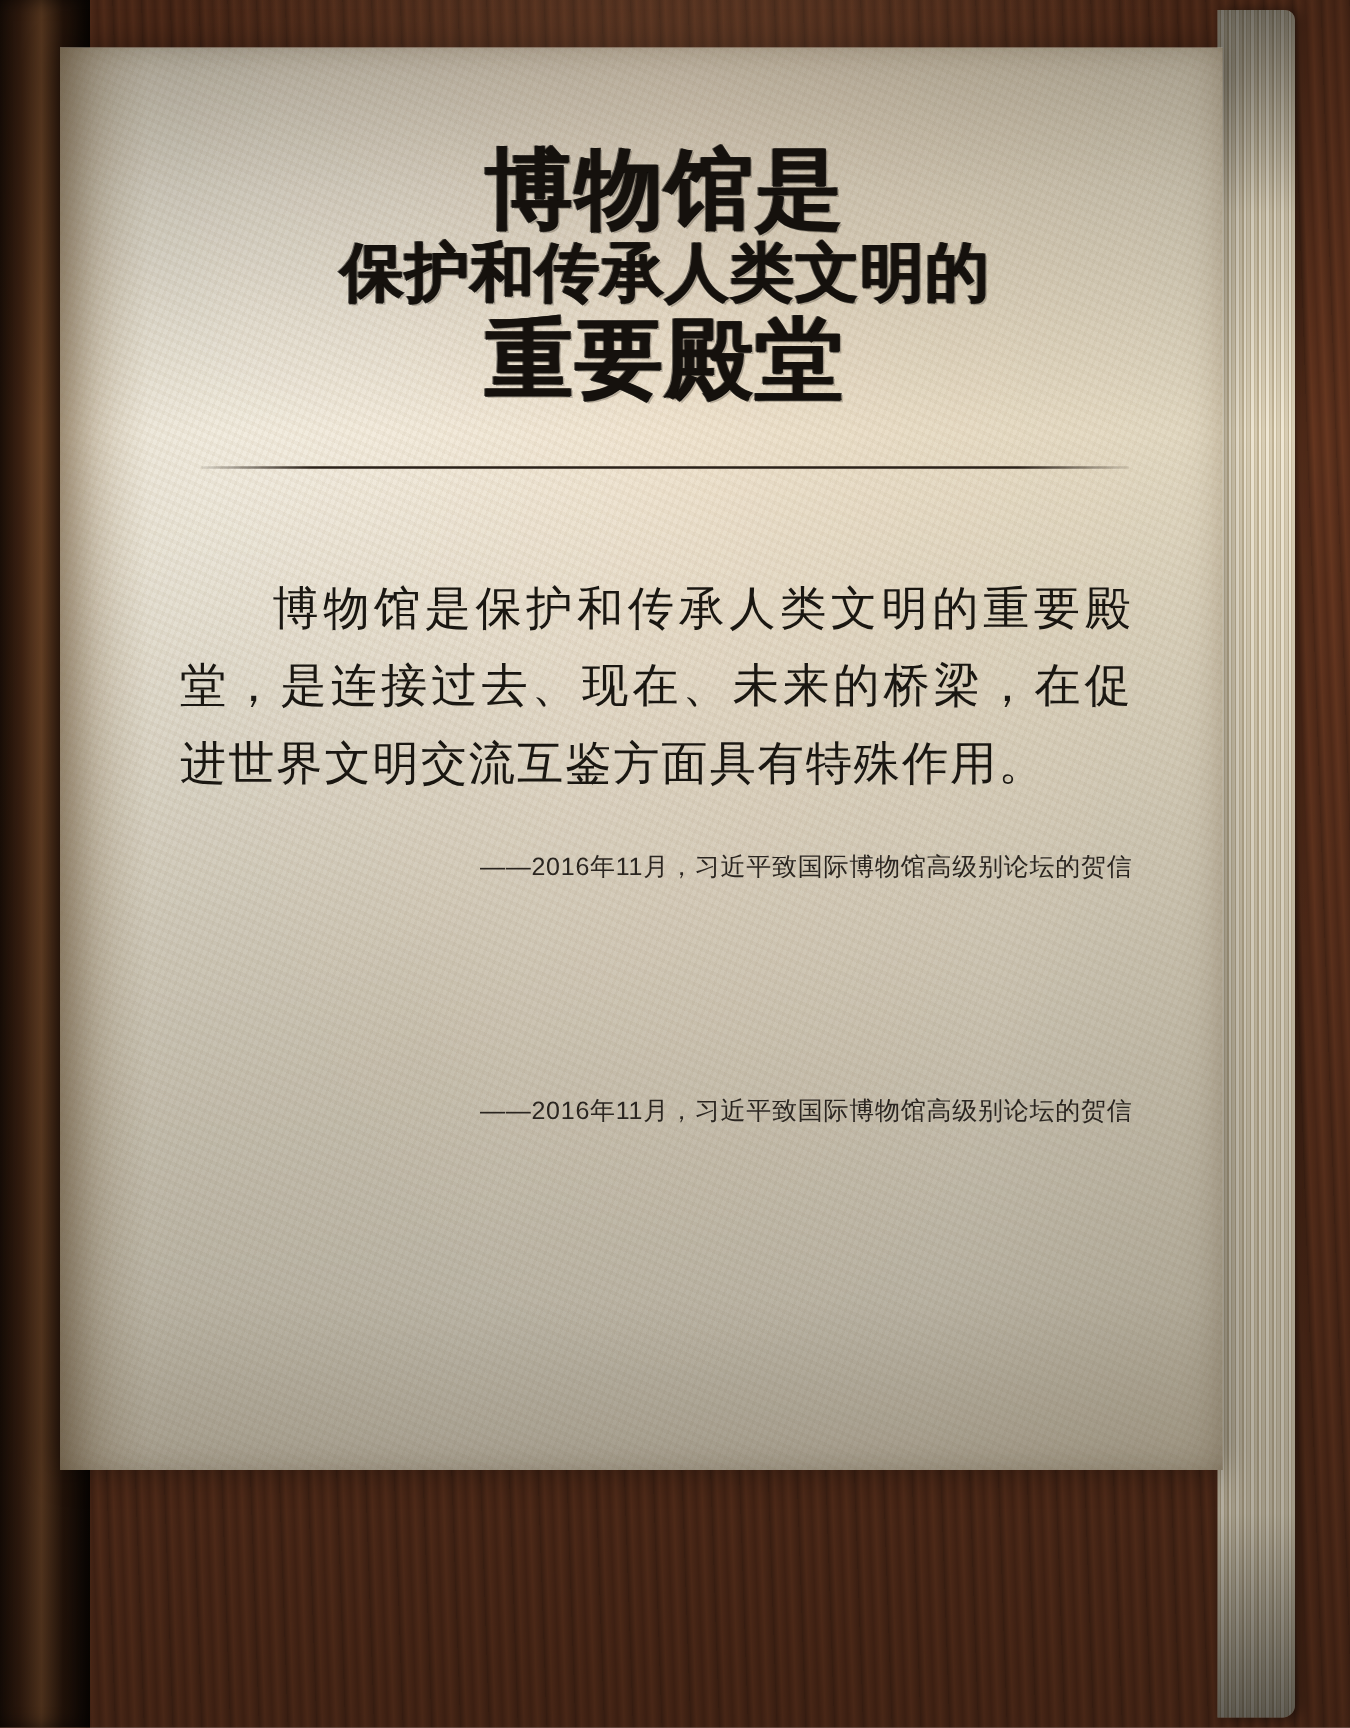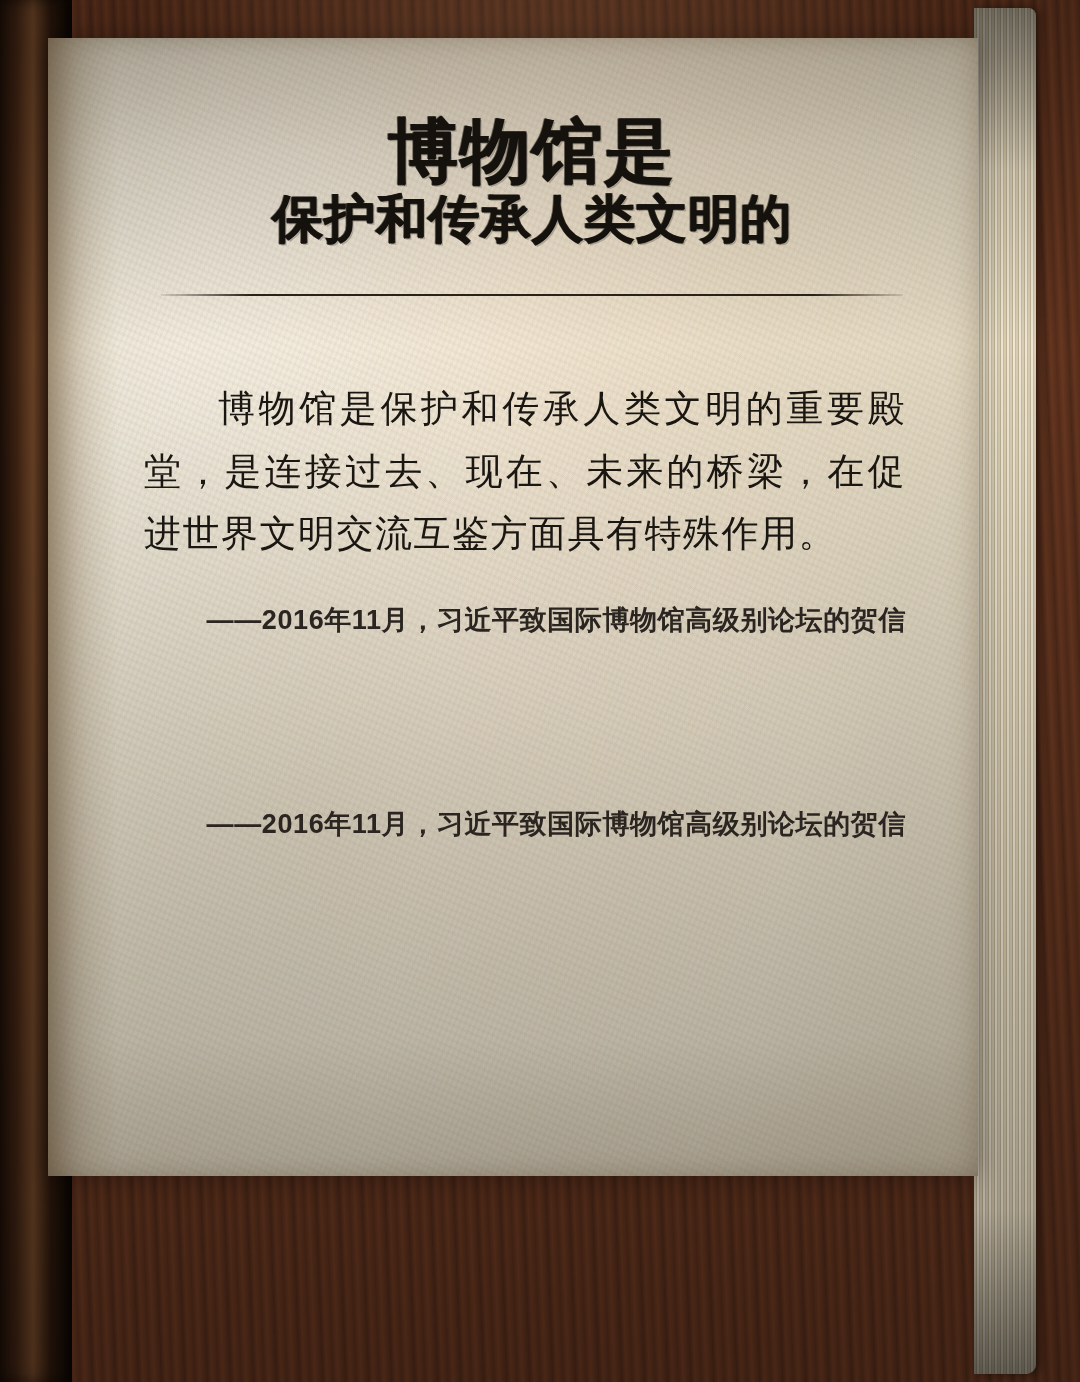--- a/index.html
+++ b/index.html
@@ -177,42 +177,42 @@
     text-align: justify;
     padding-right: 14px;
   }
 
   .attribution {
     margin-top: 26px;
     text-align: right;
     padding-right: 14px;
     color: #2a2520;
     font-family: "Liberation Sans", "DejaVu Sans", sans-serif;
-    font-size: 27px;
+    font-size: 20px;
     letter-spacing: 0.6px;
-    font-weight: bold;
   }
   .quote-block.second .attribution { margin-top: 108px; }
 </style>
 </head>
 <body>
 
 <div class="scene">
   <div class="wood-grain"></div>
 
   <div class="book">
     <div class="page-edges"></div>
     <div class="spine"></div>
 
     <div class="page">
       <div class="content">
 
         <h1 class="headline">
           <span class="l1">博物馆是</span>
           <span class="l2">保护和传承人类文明的</span>
+          <span class="l3">重要殿堂</span>
         </h1>
 
         <div class="rule"></div>
 
         <div class="quote-block first">
           <p class="quote-text">博物馆是保护和传承人类文明的重要殿堂，是连接过去、现在、未来的桥梁，在促进世界文明交流互鉴方面具有特殊作用。</p>
           <p class="attribution">——2016年11月，习近平致国际博物馆高级别论坛的贺信</p>
         </div>
 
         <div class="quote-block second">

